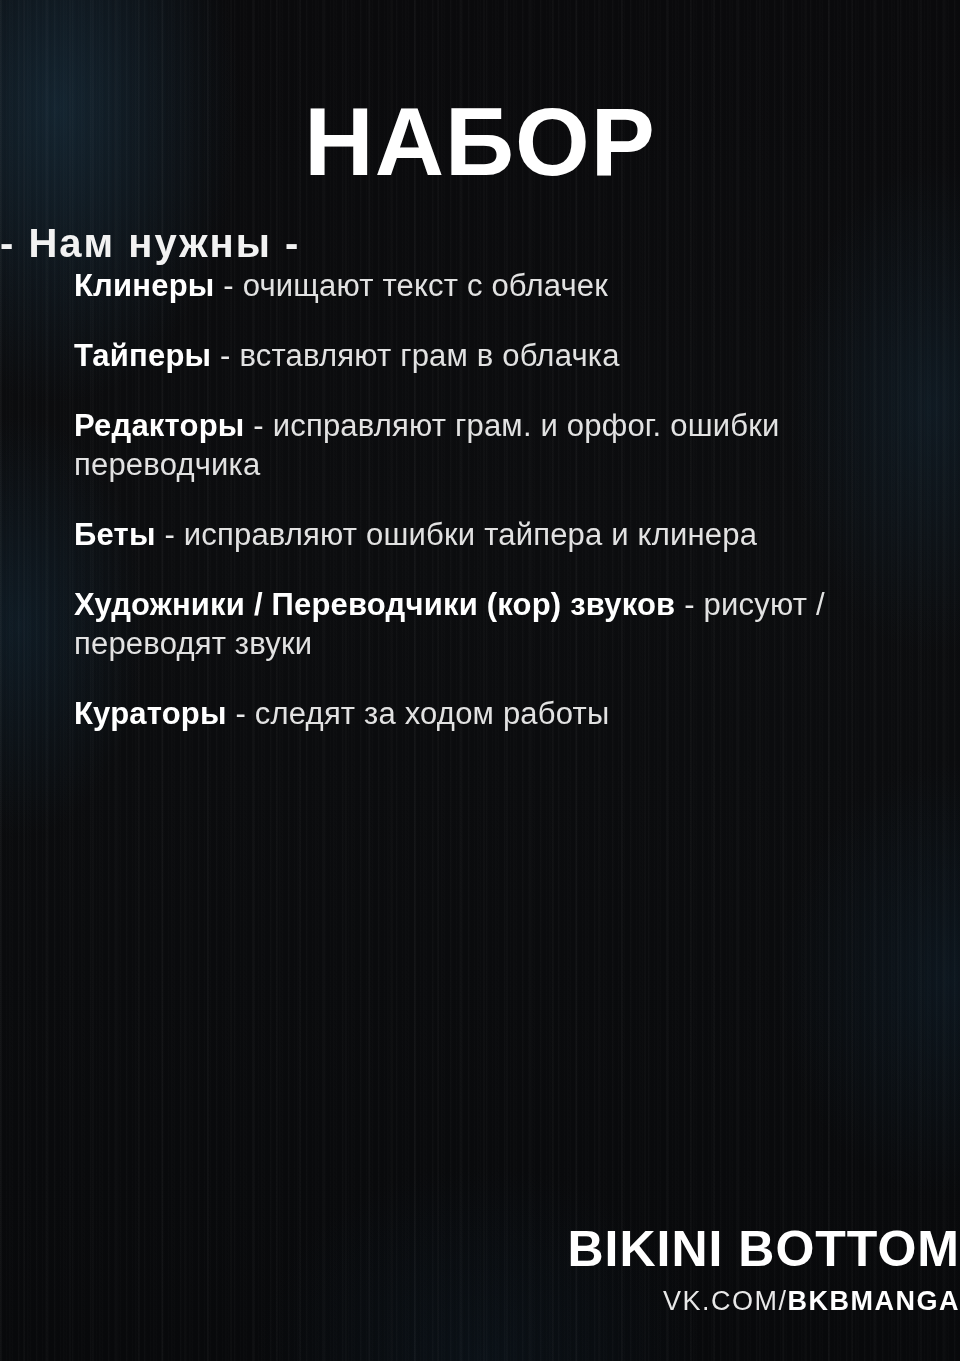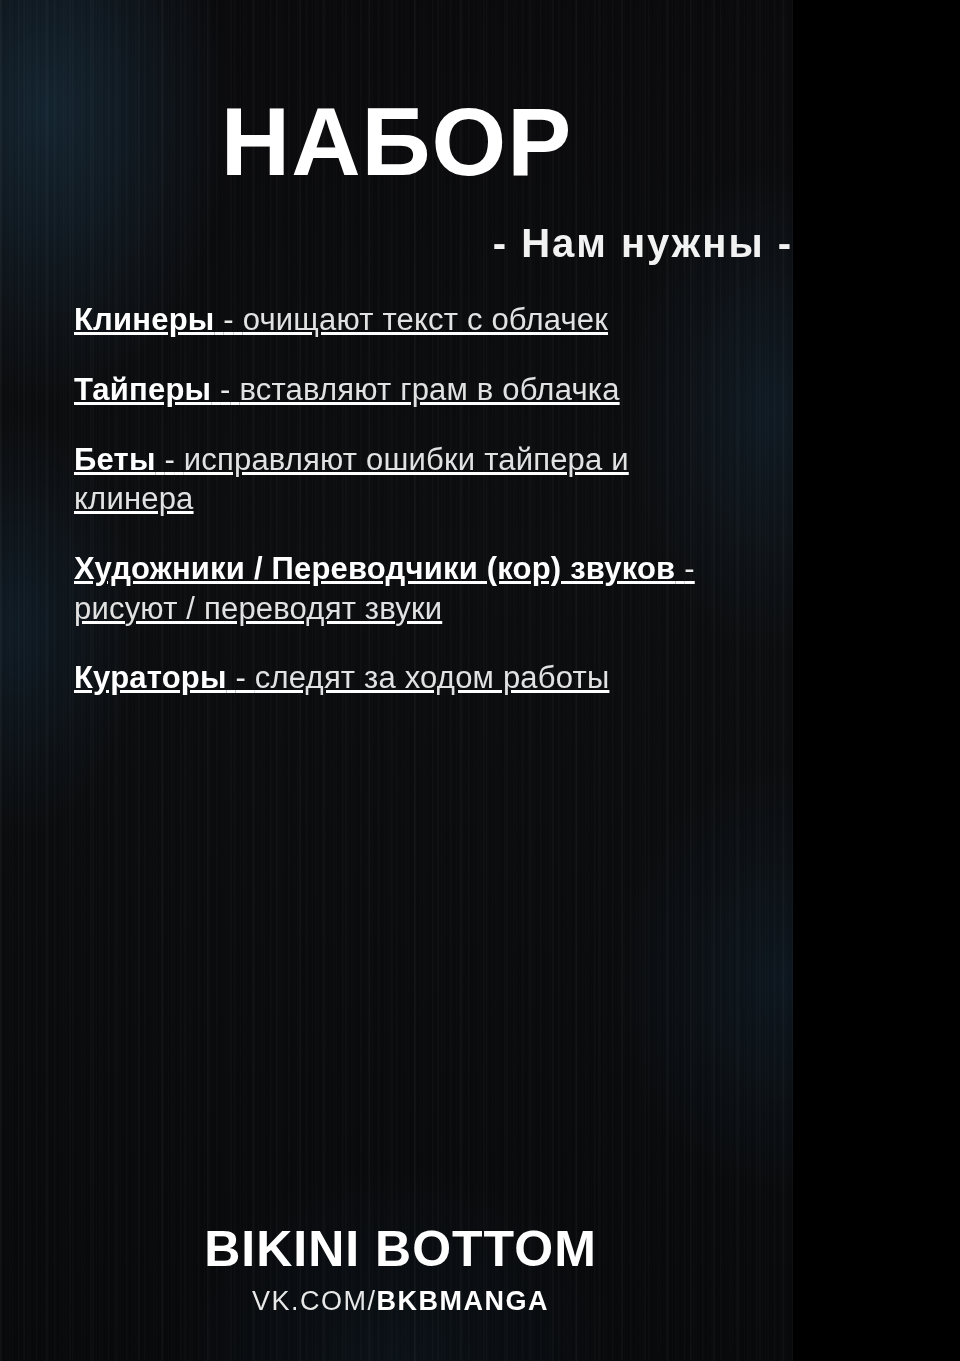--- a/index.html
+++ b/index.html
@@ -9,21 +9,21 @@
   }
   body {
     width: 960px;
     height: 1361px;
     overflow: hidden;
     font-family: "Liberation Sans", sans-serif;
   }
 
   .poster {
     position: relative;
-    width: 793px;
+    width: 960px;
     height: 1361px;
     background:
       
       repeating-linear-gradient(
         90deg,
         rgba(255,255,255,0.012) 0px,
         rgba(255,255,255,0.012) 1px,
         rgba(0,0,0,0.0) 1px,
         rgba(0,0,0,0.0) 6px
       ),
@@ -80,36 +80,34 @@
     font-size: 96px;
     letter-spacing: 1px;
     color: #ffffff;
   }
   .headline .line2 {
     font-size: 96px;
     margin-top: 6px;
   }
 
   .subheadline {
-    text-align: right;
+    text-align: left;
     margin-top: 34px;
     font-size: 40px;
     font-weight: bold;
     letter-spacing: 2px;
     color: #f2f2f2;
   }
   .subheadline .dash {
     font-weight: bold;
     color: #f2f2f2;
   }
 
   .roles {
-    margin-top: 34px;
     padding: 0 74px;
-    text-decoration: underline;
   }
 
   .role {
     margin-bottom: 30px;
     font-size: 31px;
     line-height: 1.28;
     color: #e9e9e9;
     letter-spacing: 0.2px;
   }
   .role .role-name {
@@ -121,21 +119,21 @@
     color: #e2e2e2;
   }
 
   .role.tight { margin-bottom: 26px; }
 
   .footer {
     position: absolute;
     left: 8px;
     right: 0;
     bottom: 44px;
-    text-align: center;
+    text-align: right;
   }
   .brand {
     font-size: 50px;
     font-weight: bold;
     letter-spacing: 1px;
     color: #ffffff;
   }
   .brand-url {
     margin-top: 8px;
     font-size: 27px;
@@ -172,20 +170,25 @@
         <span class="role-sep">-</span>
         <span class="role-desc">очищают текст с облачек</span>
       </div>
 
       <div class="role">
         <span class="role-name">Тайперы</span>
         <span class="role-sep">-</span>
         <span class="role-desc">вставляют грам в облачка</span>
       </div>
 
+      <div class="role">
+        <span class="role-name">Редакторы</span>
+        <span class="role-sep">-</span>
+        <span class="role-desc">исправляют грам. и орфог. ошибки переводчика</span>
+      </div>
 
 
       <div class="role">
         <span class="role-name">Беты</span>
         <span class="role-sep">-</span>
         <span class="role-desc">исправляют ошибки тайпера и клинера</span>
       </div>
 
       <div class="role">
         <span class="role-name">Художники / Переводчики (кор) звуков</span>

